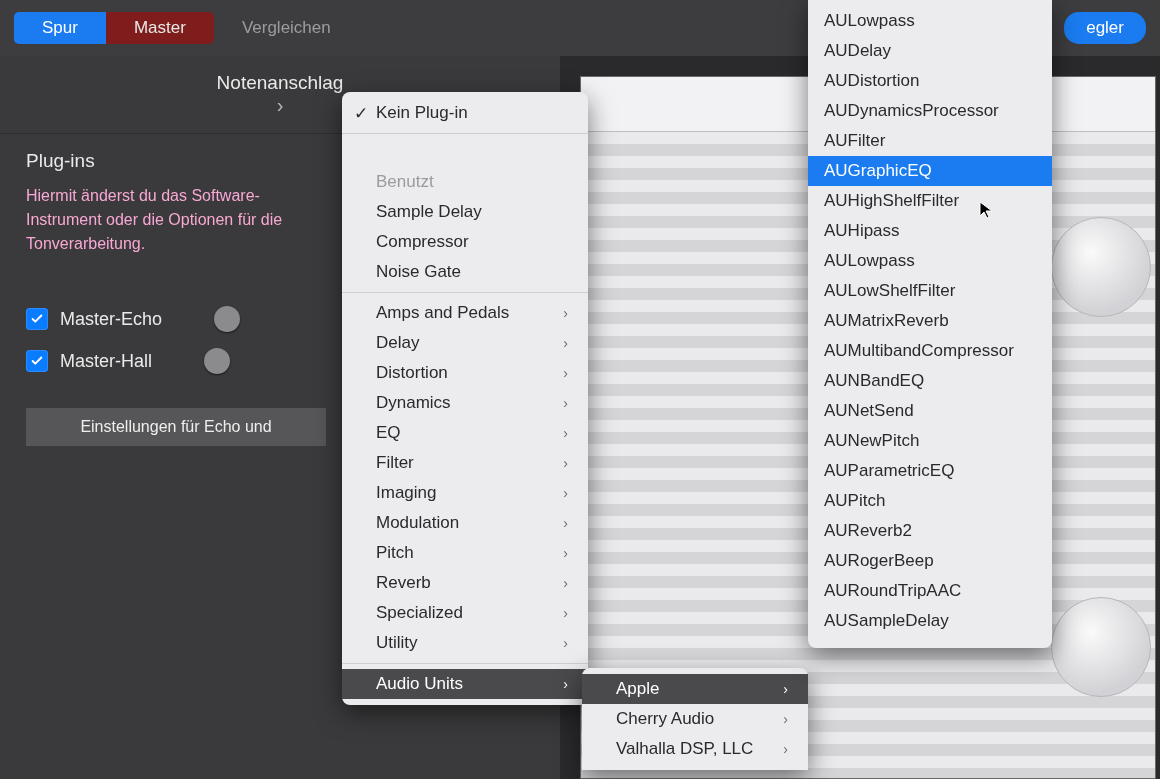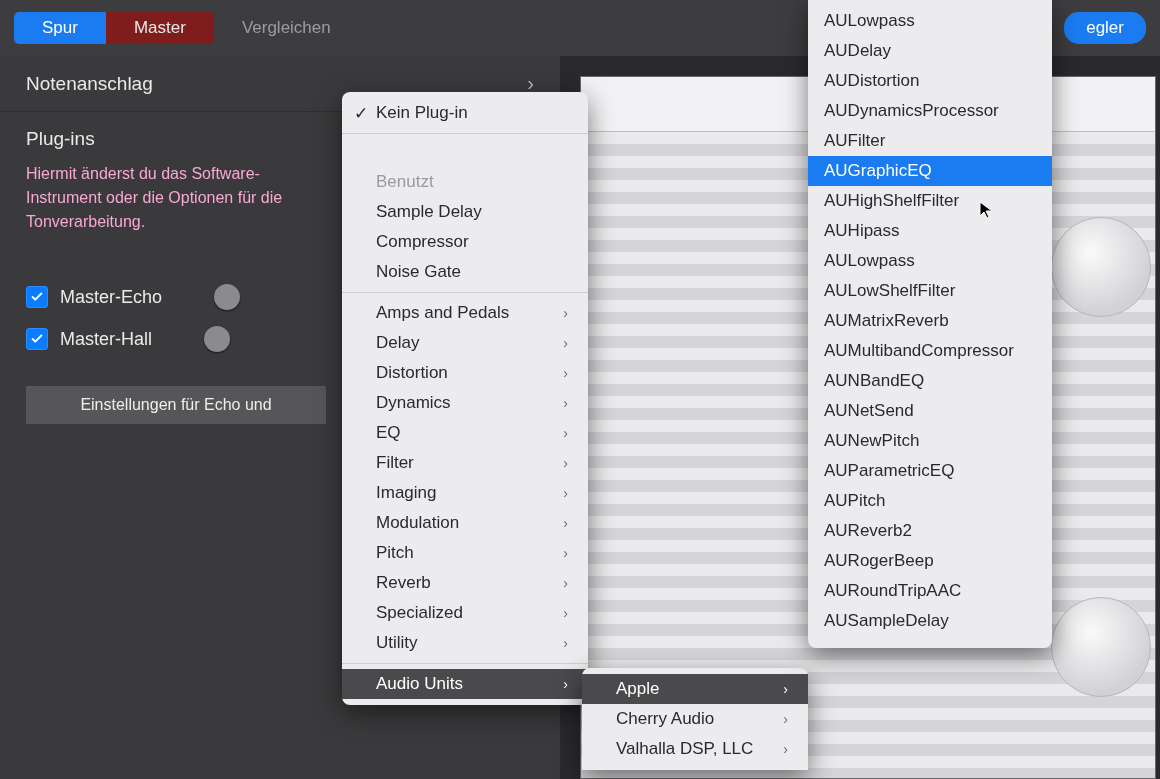--- a/index.html
+++ b/index.html
@@ -66,20 +66,21 @@
   
   .side-panel {
     position: absolute; left: 0; top: 56px; width: 560px; bottom: 0;
     background: #3a3a3c;
   }
   .panel-row {
     display: flex; align-items: center; justify-content: space-between;
     padding: 16px 26px;
     color: #eaeaea; font-size: 19px;
     border-bottom: 1px solid #2e2e30;
+    flex-direction: column;
   }
   .panel-row .chev { color: #b8b8ba; font-size: 20px; }
   .section-title {
     padding: 16px 26px 8px; font-size: 19px; color: #eaeaea;
   }
   .section-desc {
     padding: 4px 26px 18px; font-size: 16px; color: #f9a8d4; line-height: 1.5;
     max-width: 320px;
   }
   .check-row {

